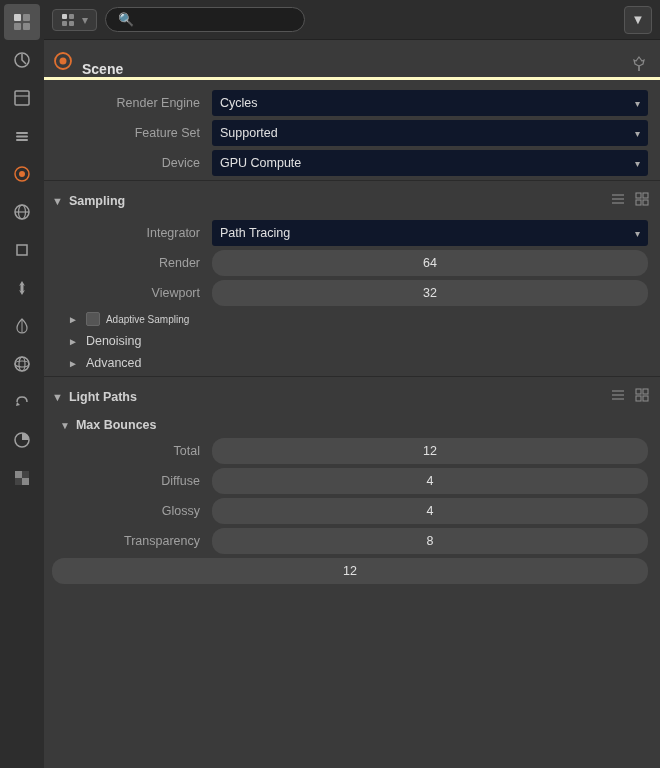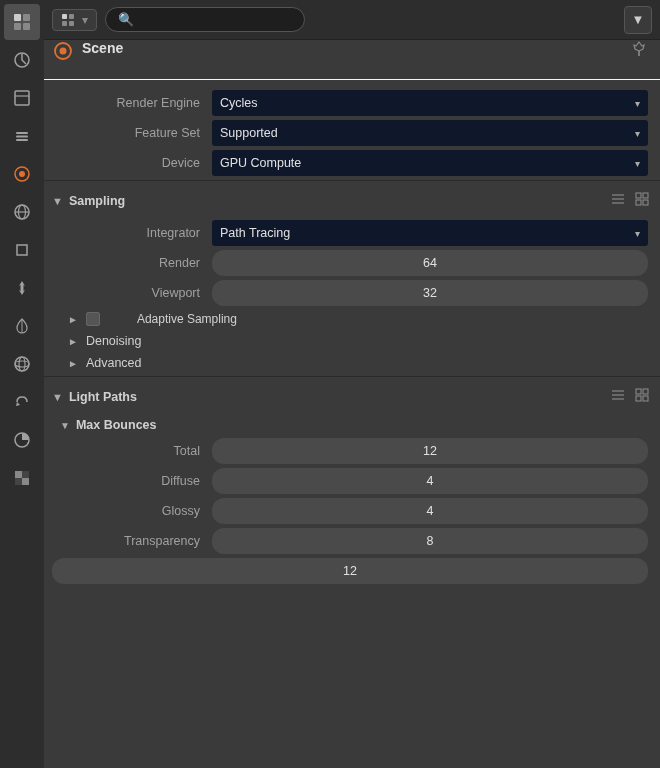--- a/index.html
+++ b/index.html
@@ -91,23 +91,23 @@
       justify-content: center;
       cursor: pointer;
       color: #ccc;
     }
 
     
     .scene-title-bar {
       height: 40px;
       background: #3a3a3a;
       display: flex;
-      align-items: flex-start;
+      align-items: flex-end;
       padding: 0 12px 0 8px;
-      border-bottom: 1px solid #fef9c3;
+      border-bottom: 3px solid #fef9c3;
     }
     .scene-icon {
       color: #e07030;
       font-size: 18px;
       margin-right: 8px;
     }
     .scene-title {
       font-size: 14px;
       font-weight: 600;
       color: #e0e0e0;
@@ -437,21 +437,21 @@
     </div>
 
     <div class="prop-row">
       <div class="prop-label prop-label-wide">Viewport</div>
       <div class="prop-number">32</div>
     </div>
 
     <div class="subsection-header">
       <span class="section-toggle arrow-right" style="margin-right:8px;font-size:10px;color:#aaa;">►</span>
       <div class="prop-checkbox"></div>
-      <span style="font-size:12px;color:#d0d0d0;margin-left:31px;">Adaptive Sampling</span>
+      <span style="font-size:10px;color:#d0d0d0;">Adaptive Sampling</span>
     </div>
 
     <div class="subsection-header">
       <span class="section-toggle arrow-right" style="margin-right:8px;font-size:10px;color:#aaa;">►</span>
       <span style="font-size:12.5px;color:#d0d0d0;">Denoising</span>
     </div>
 
     <div class="subsection-header">
       <span class="section-toggle arrow-right" style="margin-right:8px;font-size:10px;color:#aaa;">►</span>
       <span style="font-size:12.5px;color:#d0d0d0;">Advanced</span>

